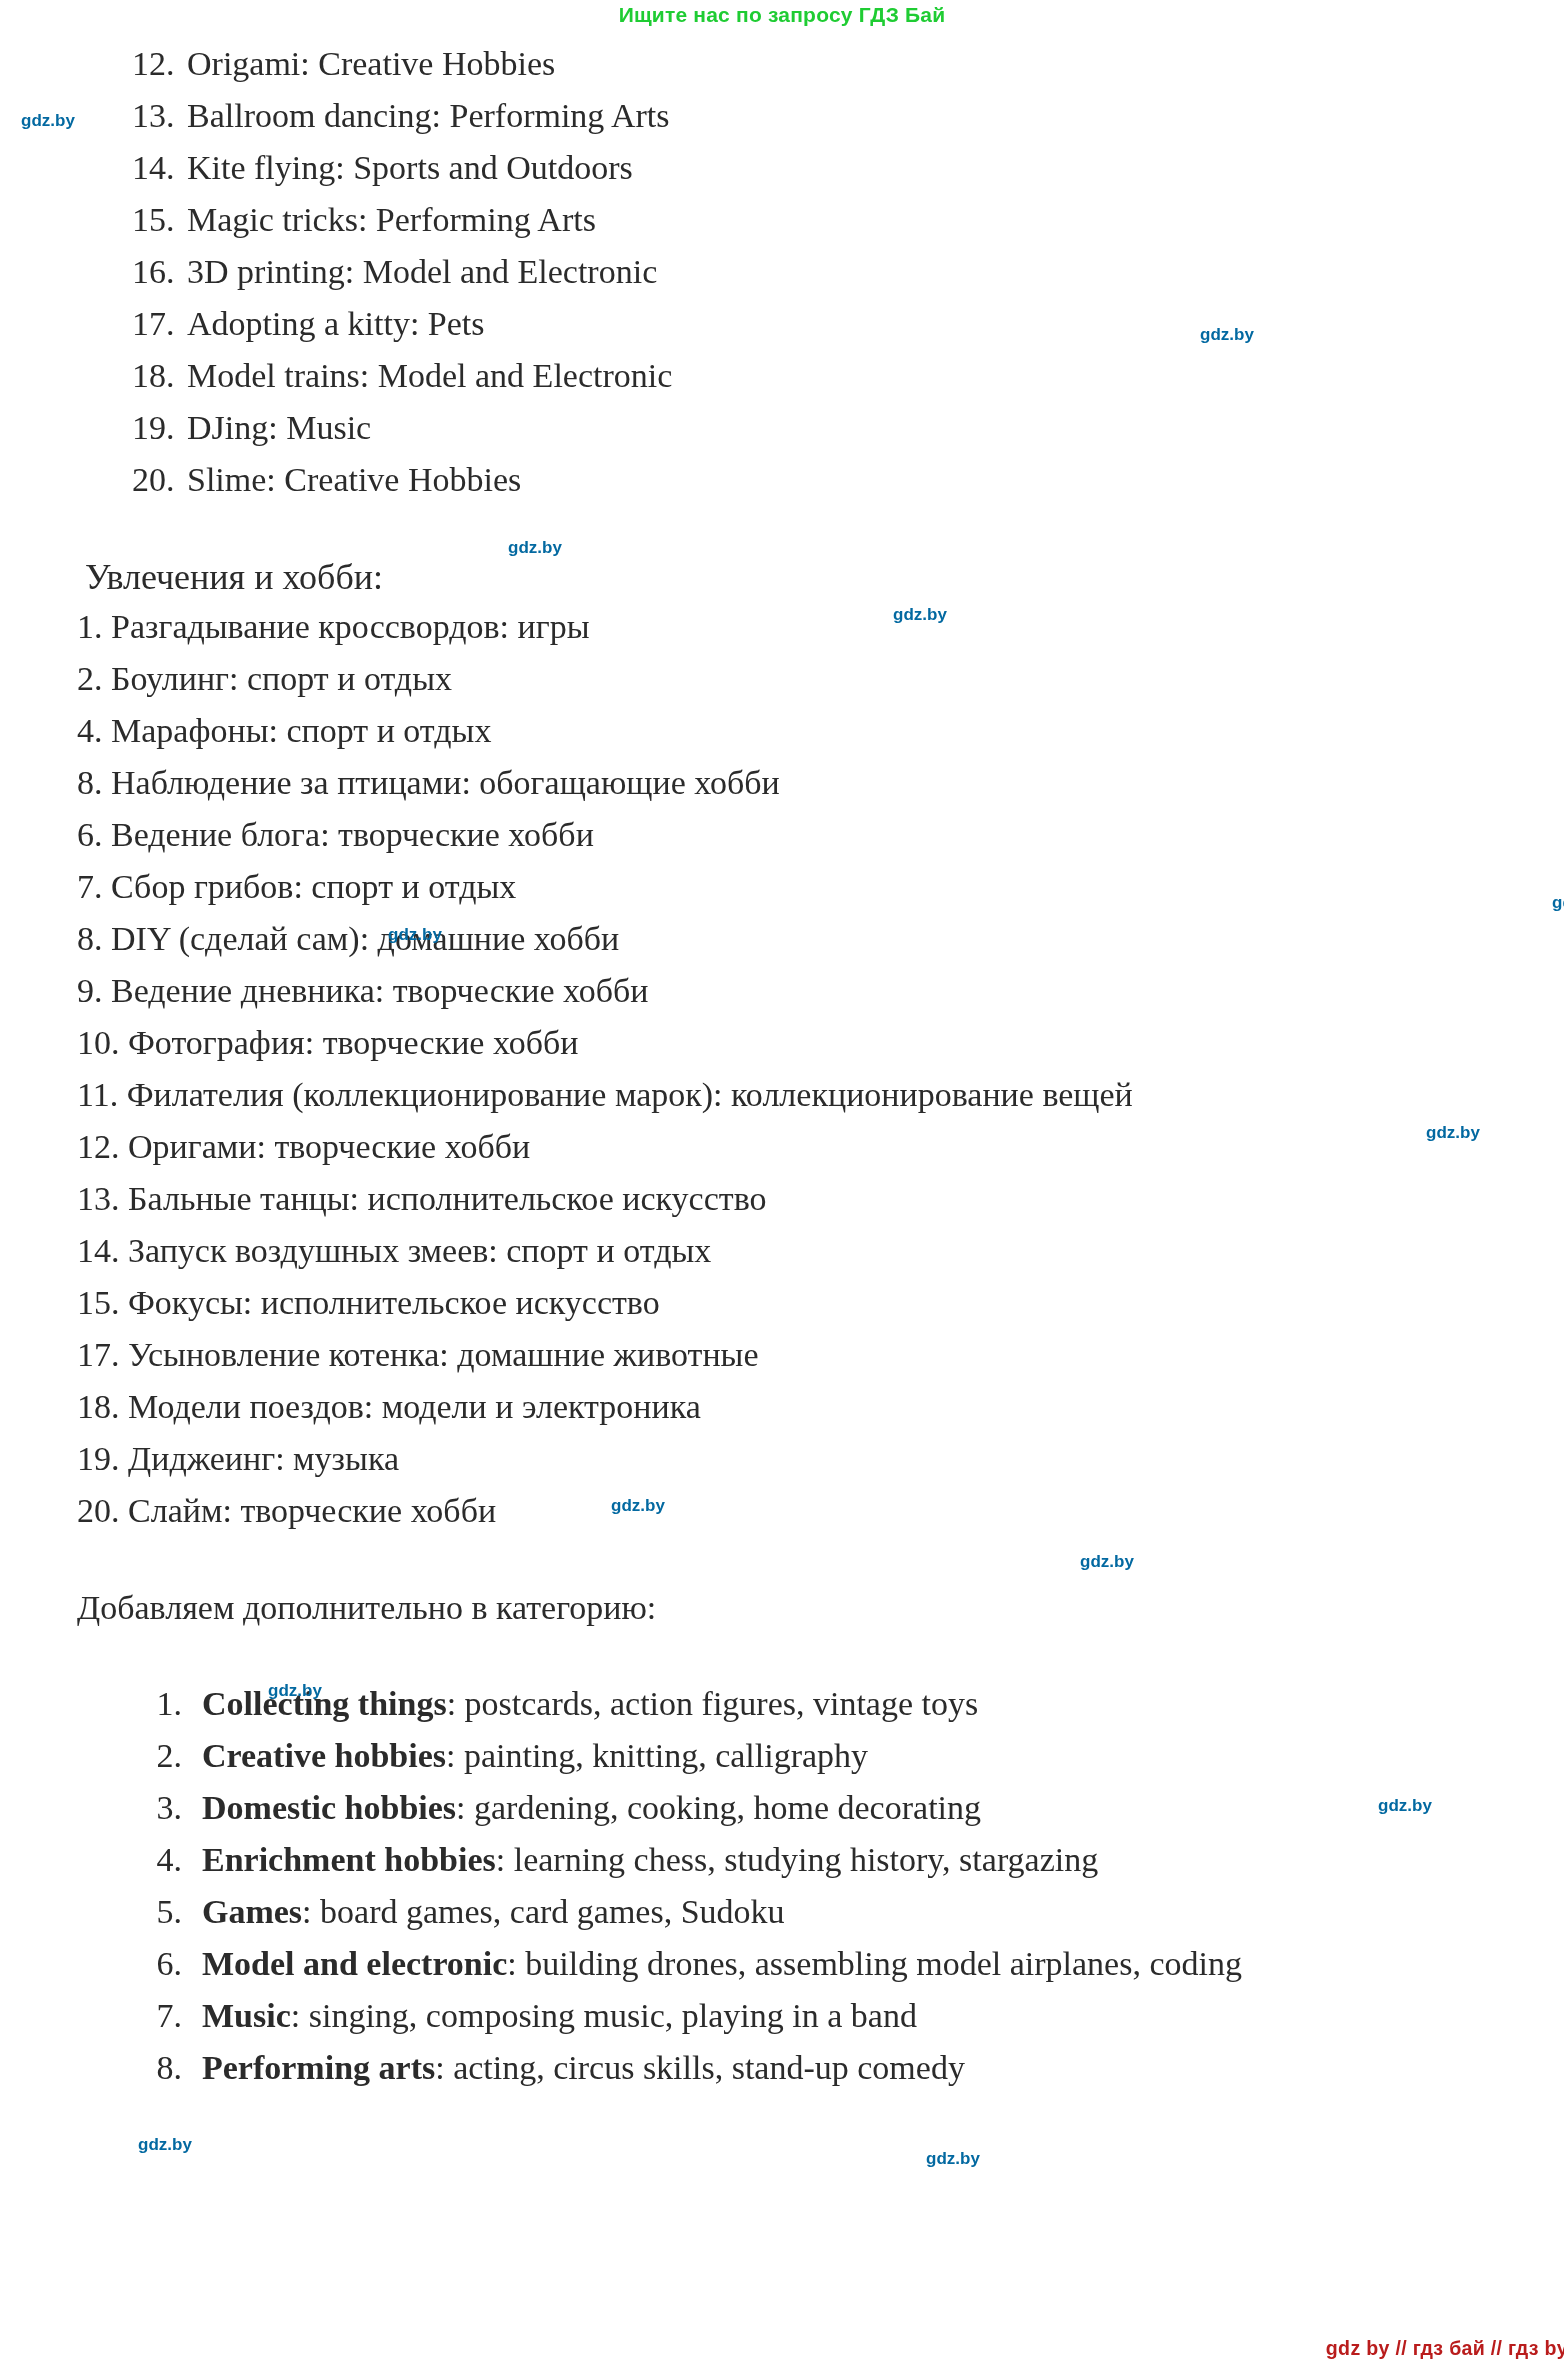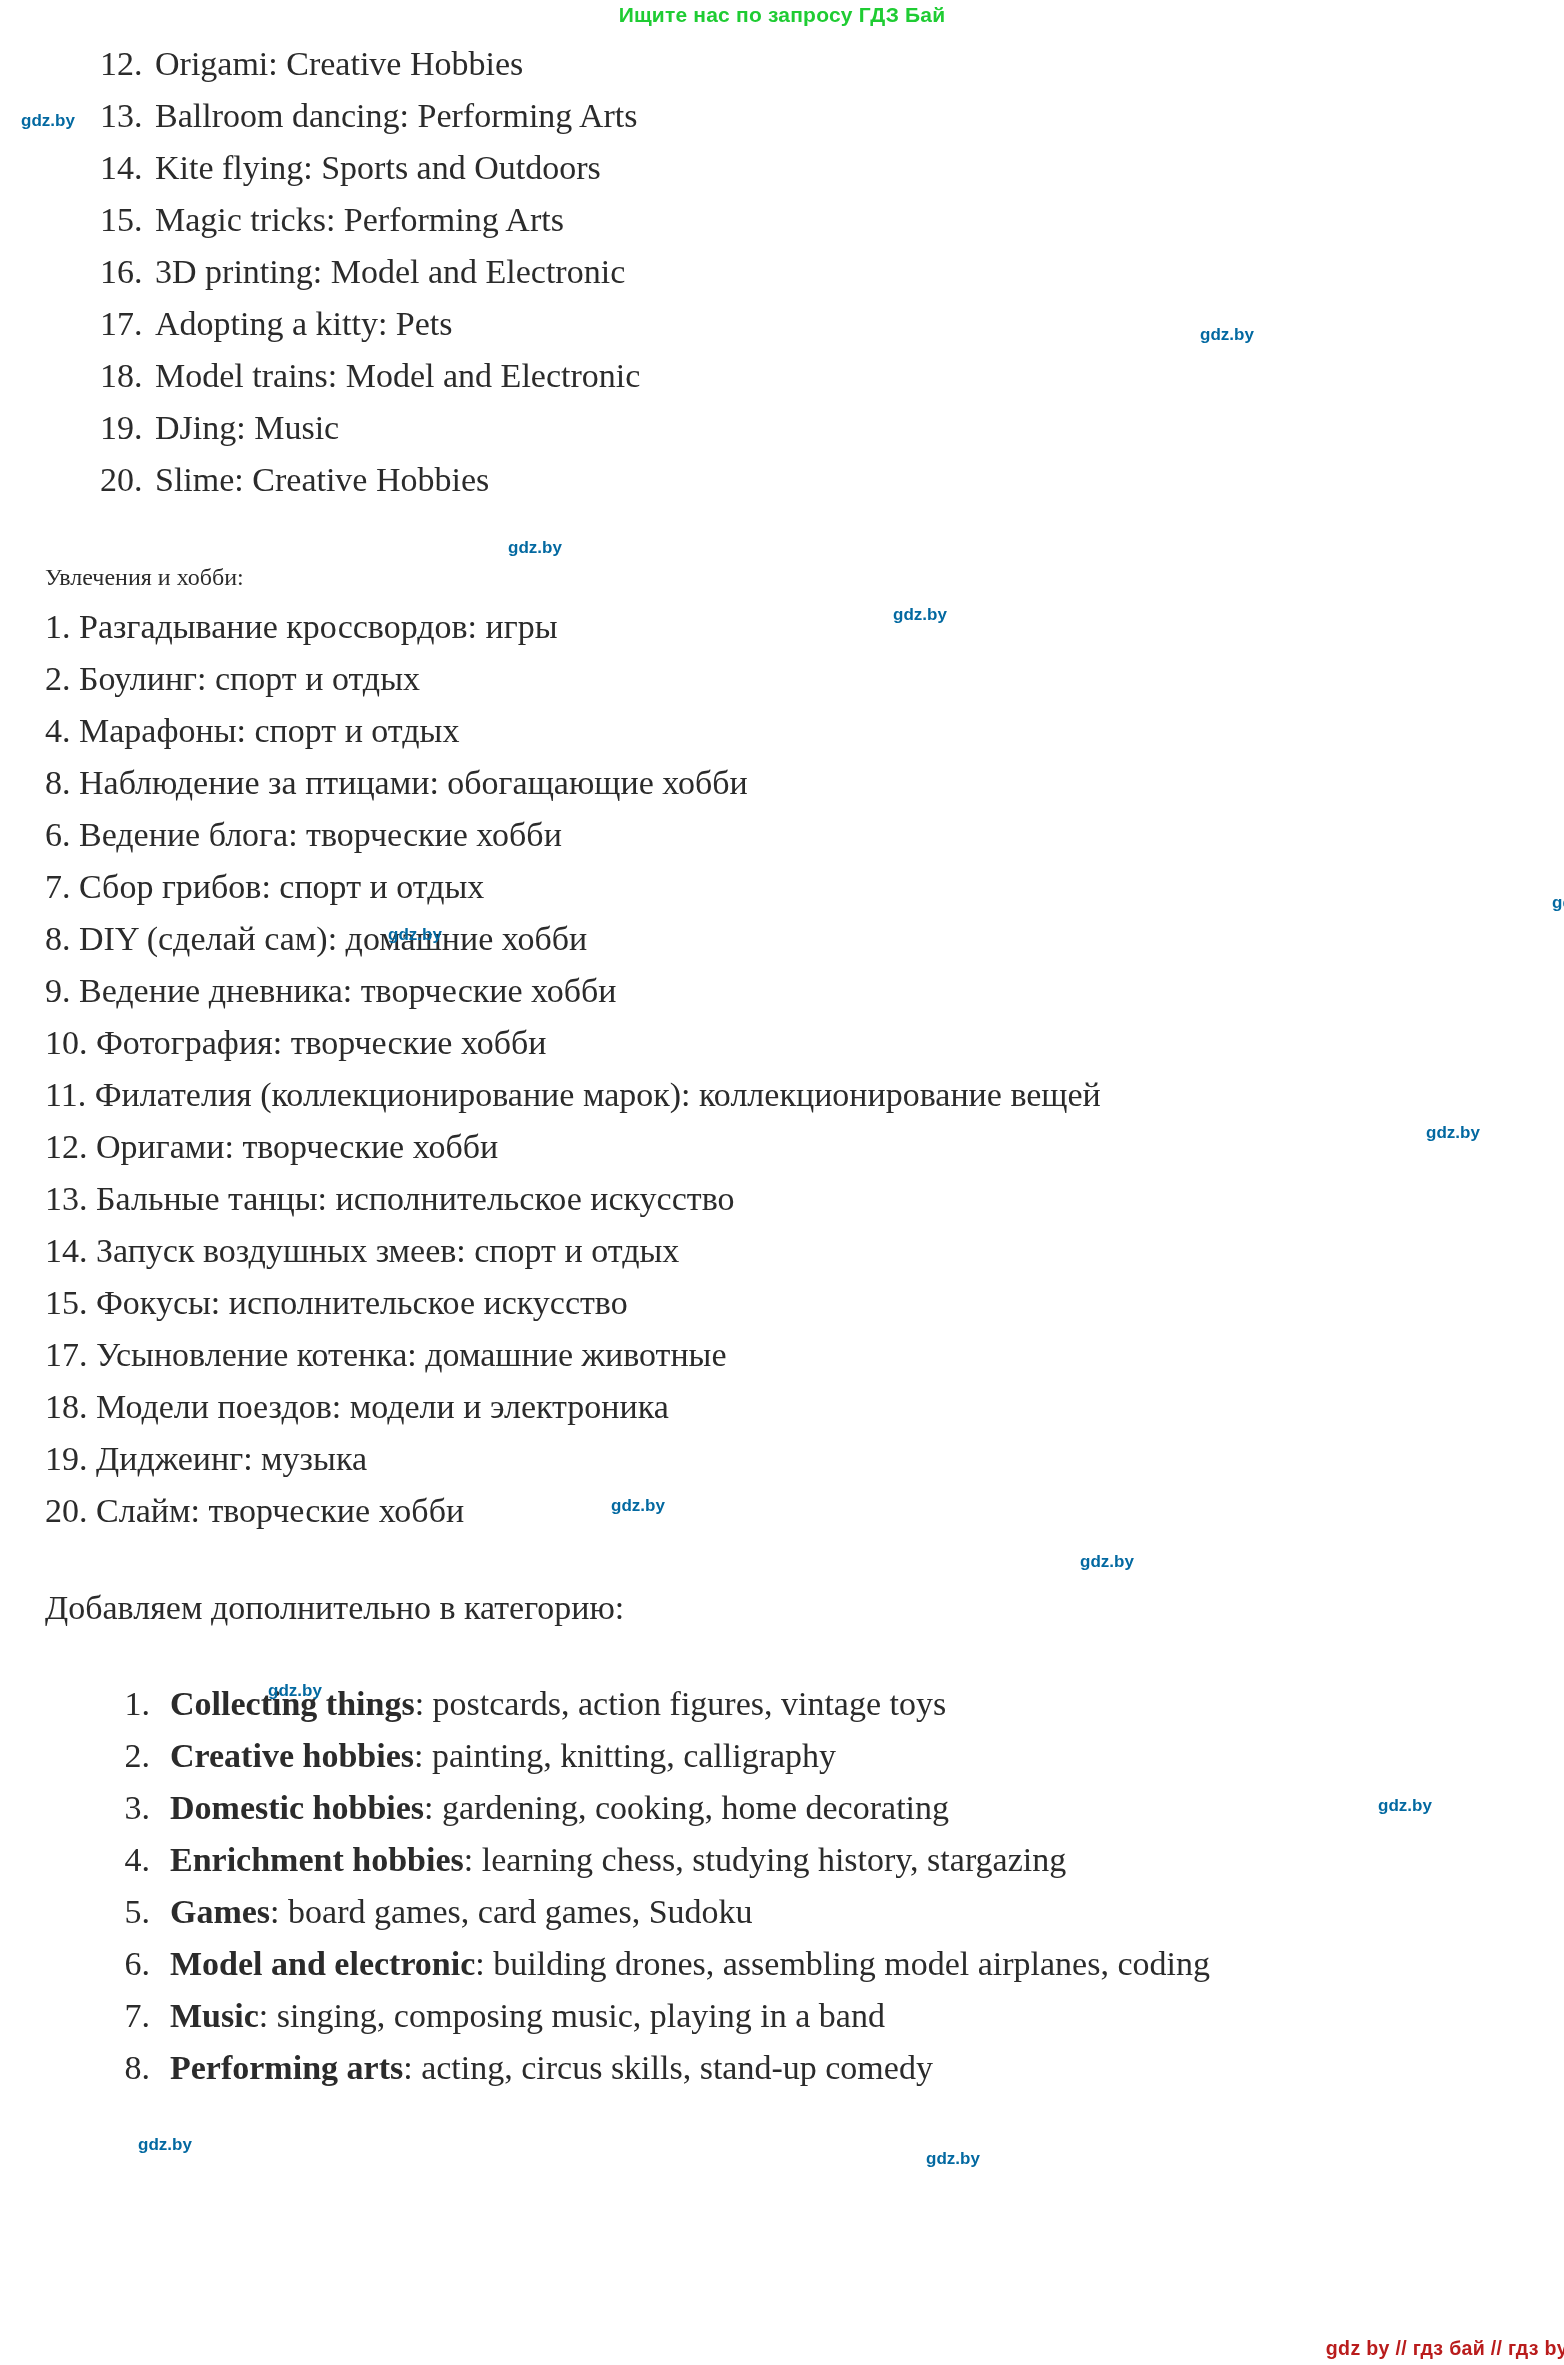--- a/index.html
+++ b/index.html
@@ -45,20 +45,21 @@
     color: #b91c1c;
     letter-spacing: 0.3px;
   }
 
   
   #content {
     position: absolute;
     top: 38px;
     left: 0;
     width: 1320px;
+    padding-left: 32px;
   }
 
   
   .eng-top-list {
     margin: 0;
     padding: 0;
     list-style: none;
   }
   .eng-top-list li {
     font-size: 34px;
@@ -66,24 +67,25 @@
     white-space: nowrap;
     padding-left: 100px;
   }
   .eng-top-list li .num {
     display: inline-block;
     width: 55px;
   }
 
   
   .ru-heading {
-    font-size: 24px;
+    font-size: 36px;
     line-height: 47px;
     padding-left: 45px;
     margin-top: 48px;
+    margin-left: 8px;
   }
 
   
   .ru-list {
     margin: 0;
     padding: 0;
     list-style: none;
   }
   .ru-list li {
     font-size: 34px;

